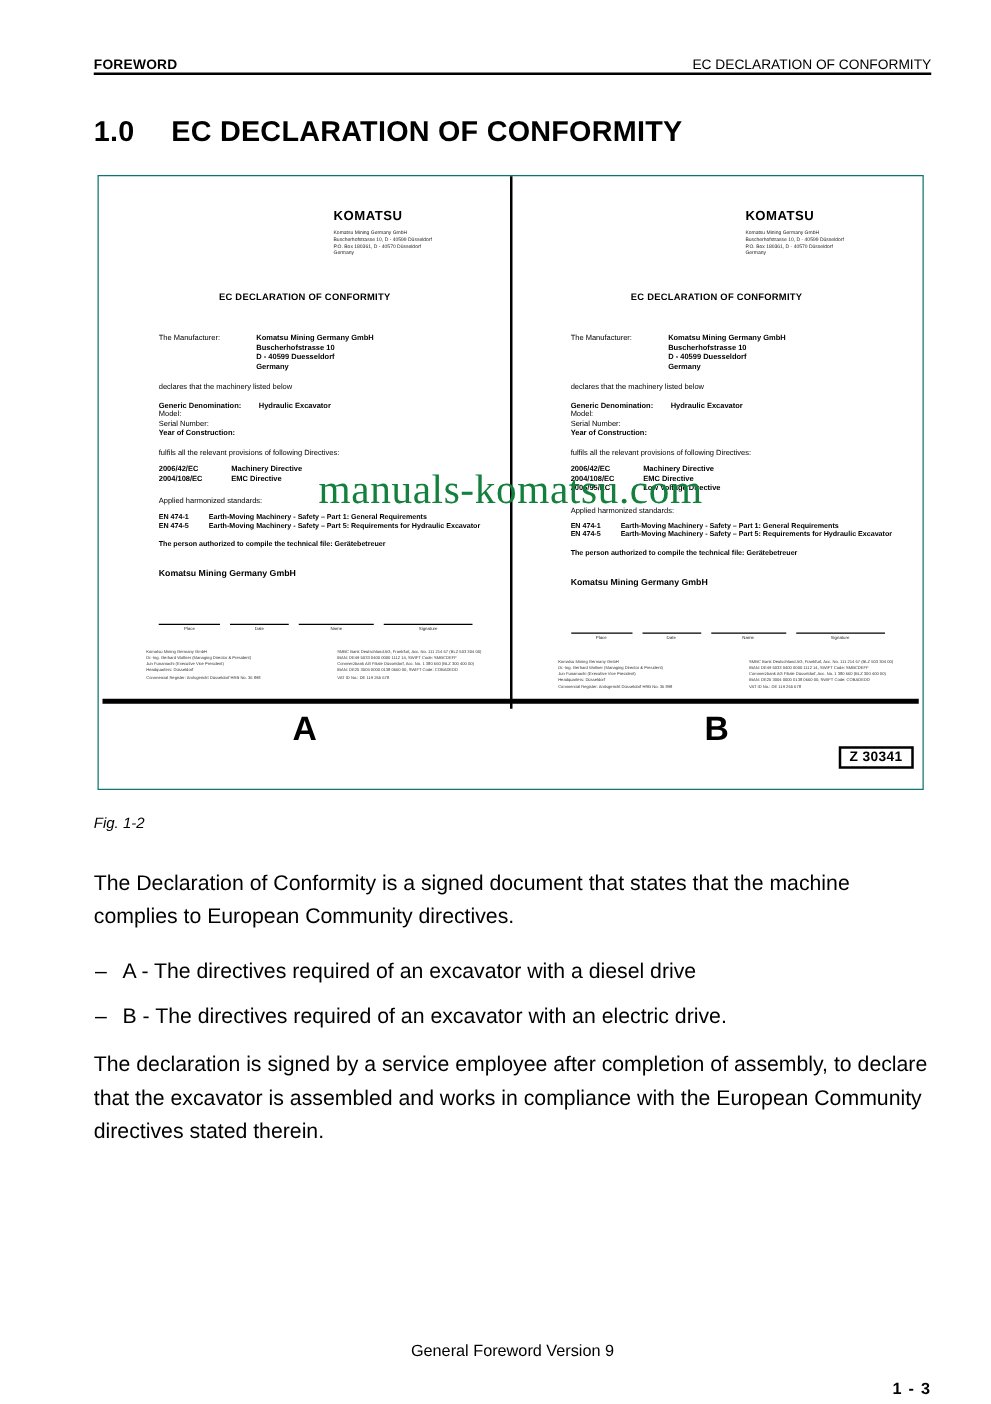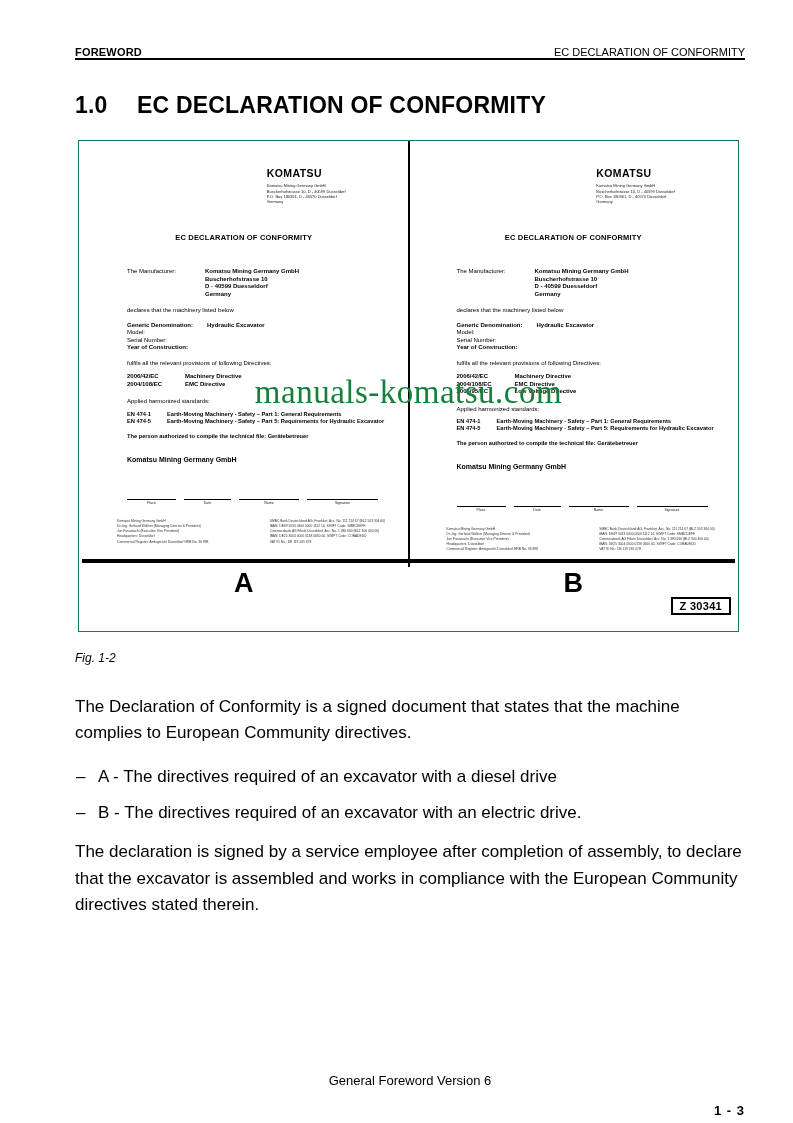--- a/index.html
+++ b/index.html
@@ -286,17 +286,17 @@
       </div>
       <div class="li">
         <span class="dash">–</span>
         <span>B - The directives required of an excavator with an electric drive.</span>
       </div>
     </div>
     <div class="para2">The declaration is signed by a service employee after completion of assembly, to declare that the excavator is assembled and works in compliance with the European Community directives stated therein.</div>
   </div>
 
   <div class="footer">
-    <div class="footer-center">General Foreword Version 6</div>
+    <div class="footer-center">General Foreword Version 9</div>
     <div class="footer-page">1 - 3</div>
   </div>
 
 </div>
 
 </body></html>

